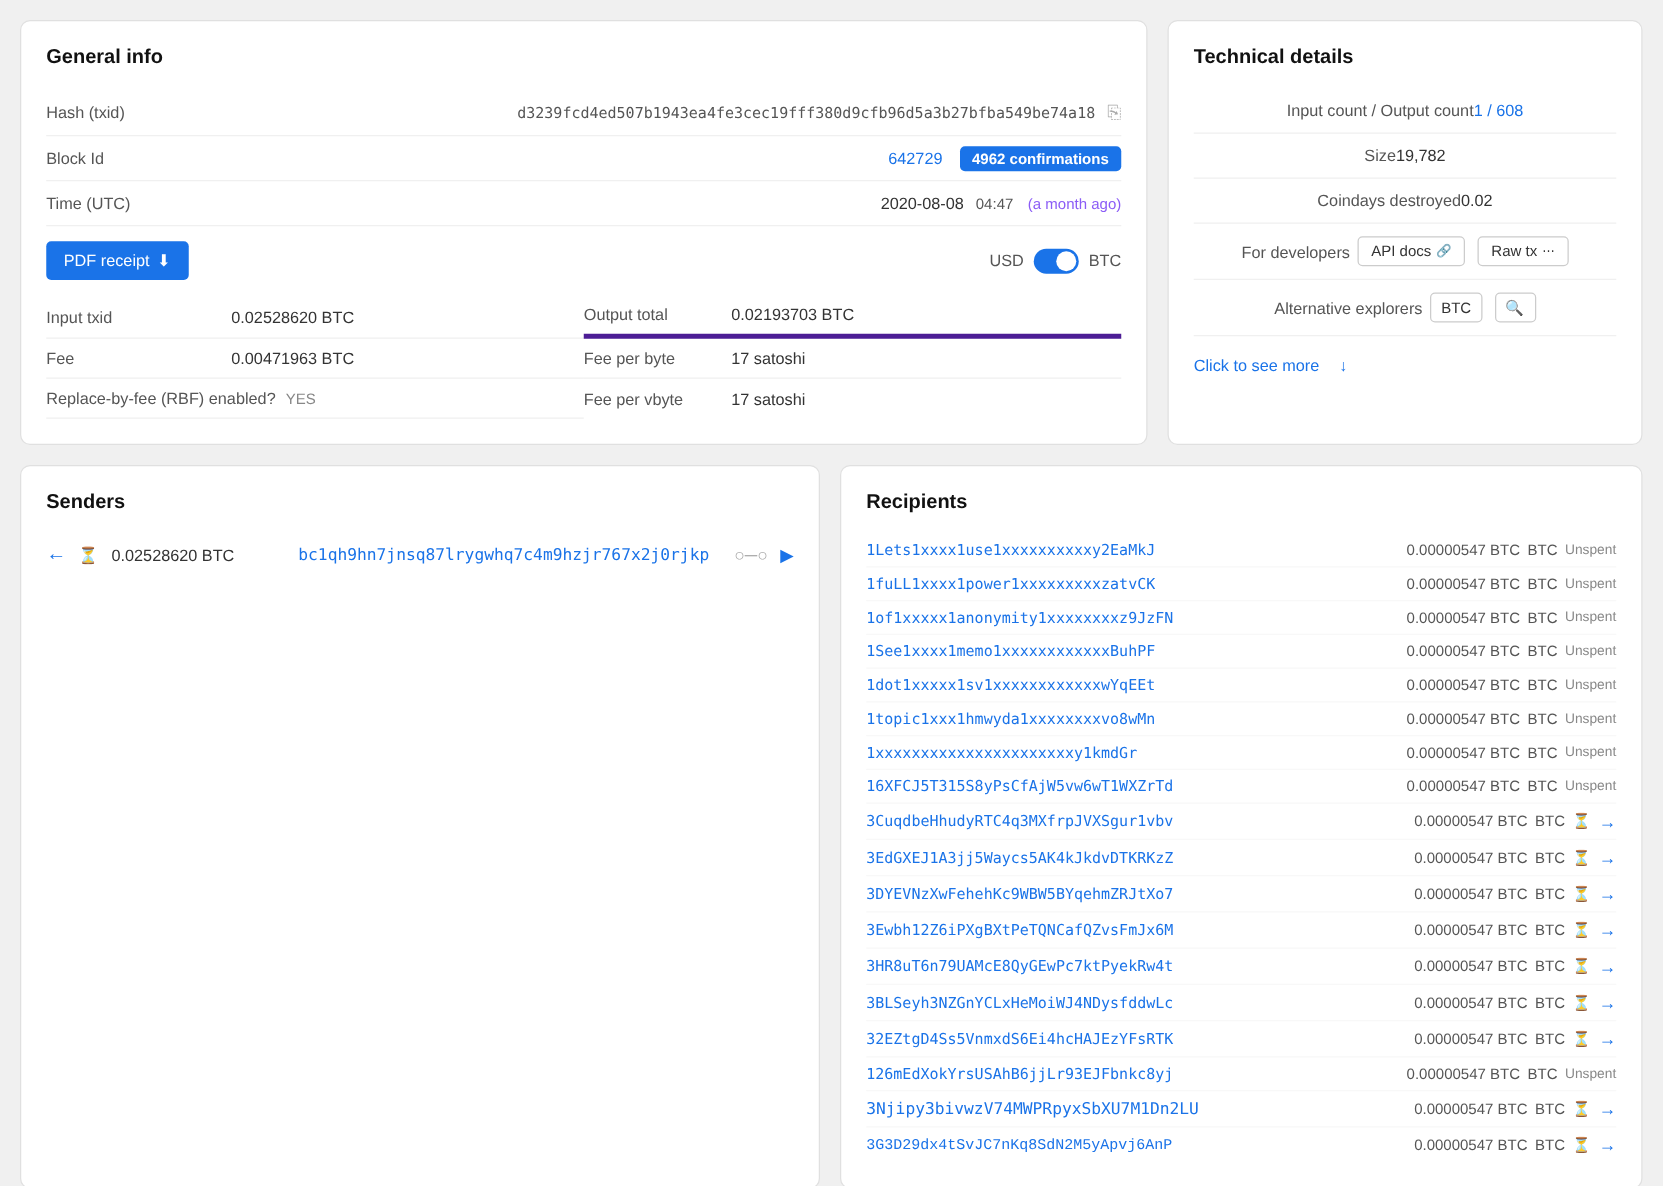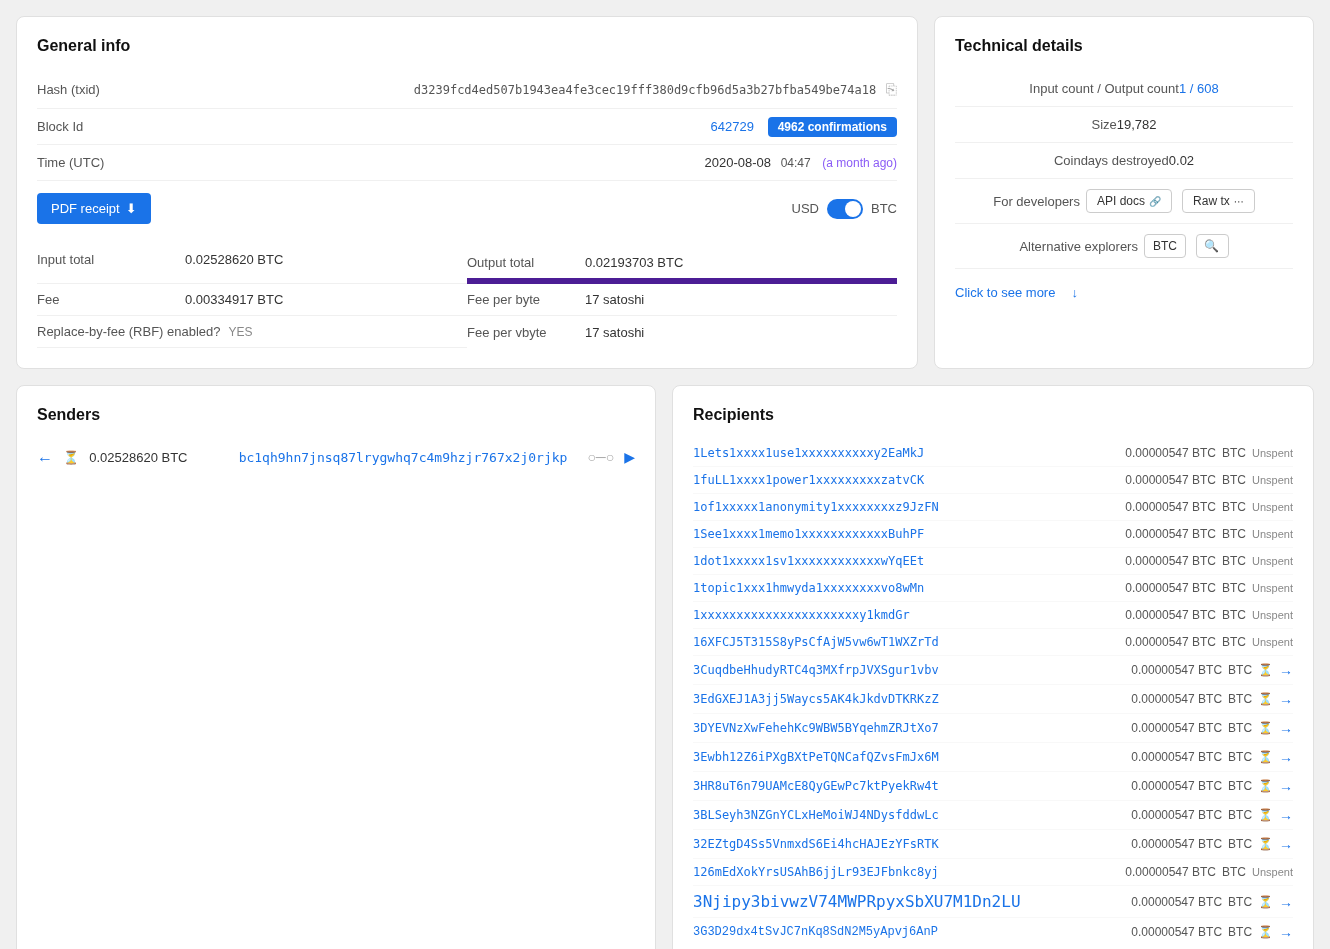--- a/index.html
+++ b/index.html
@@ -86,30 +86,30 @@
           <span>USD</span>
           <div class="toggle">
             <div class="toggle-knob"></div>
           </div>
           <span>BTC</span>
         </div>
       </div>
 
       <div style="display:grid;grid-template-columns:1fr 1fr;gap:0;">
         <div class="info-row" style="grid-column:1;border-bottom:1px solid #f0f0f0;padding:8px 0;">
-          <span class="info-label">Input total</span>
+          <span class="info-label">Input txid</span>
           <span style="color:#333;font-size:13px;margin-left:8px;">0.02528620 BTC</span>
         </div>
-        <div class="info-row" style="grid-column:2;border-bottom:6px solid #4c1d95;padding:8px 0;margin-top:11px;">
+        <div class="info-row" style="grid-column:2;border-bottom:4px solid #4c1d95;padding:8px 0;">
           <span class="info-label" style="min-width:110px;">Output total</span>
           <span style="color:#333;font-size:13px;margin-left:8px;">0.02193703 BTC</span>
         </div>
         <div class="info-row" style="grid-column:1;border-bottom:1px solid #f0f0f0;padding:8px 0;">
           <span class="info-label">Fee</span>
-          <span style="color:#333;font-size:13px;margin-left:8px;">0.00334917 BTC</span>
+          <span style="color:#333;font-size:13px;margin-left:8px;">0.00471963 BTC</span>
         </div>
         <div class="info-row" style="grid-column:2;border-bottom:1px solid #f0f0f0;padding:8px 0;">
           <span class="info-label" style="min-width:110px;">Fee per byte</span>
           <span style="color:#333;font-size:13px;margin-left:8px;">17 satoshi</span>
         </div>
         <div class="info-row" style="grid-column:1;padding:8px 0;">
           <span class="info-label">Replace-by-fee (RBF) enabled?</span>
           <span style="color:#888;font-size:12px;margin-left:8px;text-transform:uppercase;">YES</span>
         </div>
         <div class="info-row" style="grid-column:2;padding:8px 0;">
@@ -329,21 +329,21 @@
     </div>
           <div class="recipient-row">
       <a href="#" style="color:#1a73e8;text-decoration:none;font-size:12px;font-family:monospace;">126mEdXokYrsUSAhB6jjLr93EJFbnkc8yj</a>
       <div style="display:flex;align-items:center;gap:6px;font-size:12px;color:#555;">
         <span>0.00000547 BTC</span>
         <span style="color:#555;">BTC</span>
         <span style="color:#888;font-size:11px;">Unspent</span>
       </div>
     </div>
           <div class="recipient-row">
-      <a href="#" style="color:#1a73e8;text-decoration:none;font-size:16px;font-family:monospace;">3Njipy3bivwzV74MWPRpyxSbXU7M1Dn2LU</a>
+      <a href="#" style="color:#1a73e8;text-decoration:none;font-size:13px;font-family:monospace;">3Njipy3bivwzV74MWPRpyxSbXU7M1Dn2LU</a>
       <div style="display:flex;align-items:center;gap:6px;font-size:12px;color:#555;">
         <span>0.00000547 BTC</span>
         <span style="color:#555;">BTC</span>
 
         <span style="color:#aaa;font-size:12px;cursor:pointer;">⏳</span>
         <span style="color:#1a73e8;font-size:14px;cursor:pointer;">→</span>
 
       </div>
     </div>
           <div class="recipient-row">

